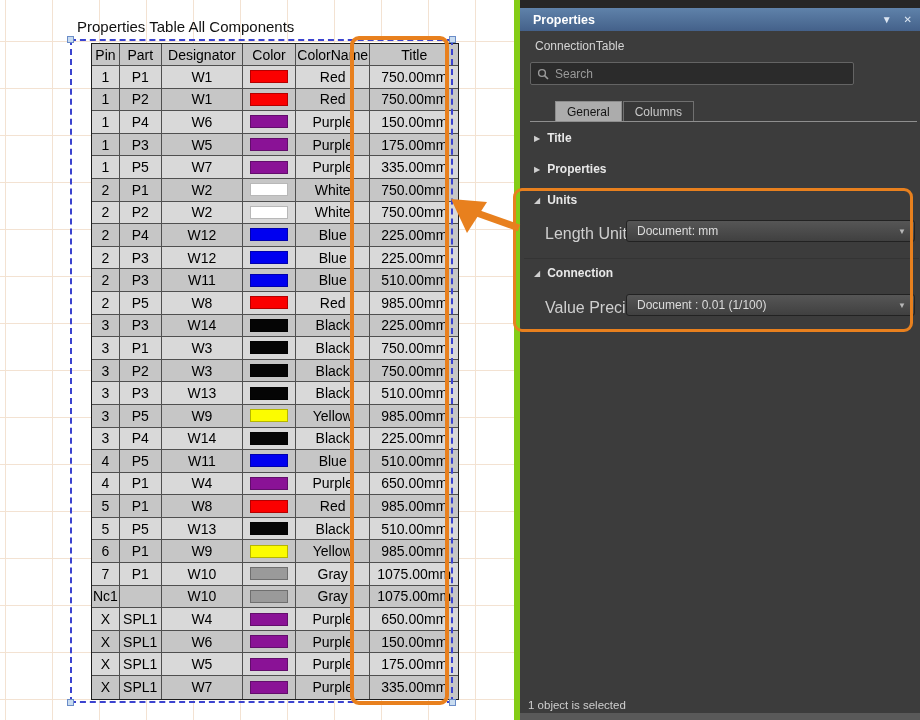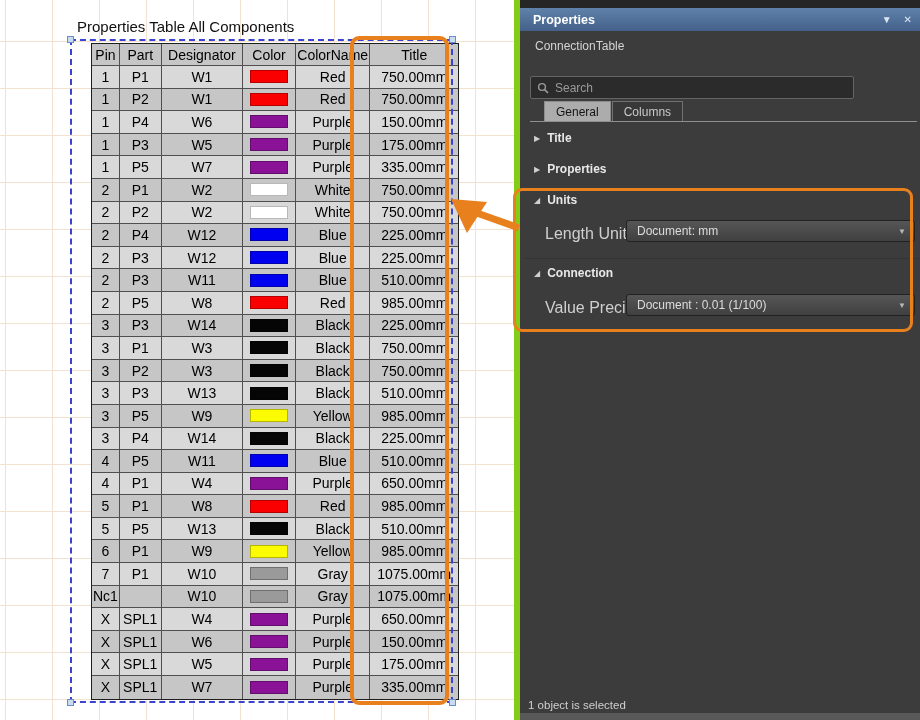--- a/index.html
+++ b/index.html
@@ -51,28 +51,28 @@
   .panel { position:absolute; left:514px; top:0; width:406px; height:720px;
     background:#3c3c3c; border-left:6px solid #84cc16; z-index:4;
     font-family:"Liberation Sans", sans-serif; }
   .p-top { position:absolute; left:0; top:0; right:0; height:8px; background:#262626; }
   .p-head { position:absolute; left:0; top:8px; right:0; height:23px;
     background:linear-gradient(#5f82aa,#44618a); display:flex; align-items:center;
     padding:0 8px 0 13px; }
   .p-head .ttl { font-size:12.5px; font-weight:bold; color:#fff; flex:1; }
   .p-head .hicon { color:#dce6f2; font-size:10px; margin-left:12px; cursor:pointer; }
   .p-objtype { position:absolute; left:15px; top:39px; font-size:12px; color:#d4d4d4; }
-  .p-search { position:absolute; left:10px; top:76px; width:324px; height:23px;
+  .p-search { position:absolute; left:10px; top:62px; width:324px; height:23px;
     background:#2b2b2b; border:1px solid #646464; border-radius:2px;
     display:flex; align-items:center; padding:0 6px; }
   .p-search svg { flex:0 0 auto; margin-right:6px; }
   .p-search input { background:transparent; border:none; outline:none; color:#cfcfcf;
     font-size:12px; width:100%; font-family:"Liberation Sans", sans-serif; }
   .p-search input::placeholder { color:#9a9a9a; }
-  .tabs { position:absolute; left:24px; top:101px; height:14px; display:flex;justify-content:center; }
+  .tabs { position:absolute; left:35px; top:101px; height:14px; display:flex;justify-content:center; }
   .tab { height:21px; padding:0 11px; font-size:12px; display:flex; align-items:center;
     border:1px solid #707070; cursor:pointer; }
   .tab.active { background:#acacac; color:#141414; border-color:#8d8d8d; }
   .tab.inactive { background:#383838; color:#c9c9c9; margin-left:1px; }
   .tab-line { position:absolute; left:10px; top:121px; width:387px; height:1px; background:#8f8f8f; }
   .sec { position:absolute; left:14px; font-size:12px; font-weight:bold; color:#e8e8e8;
     cursor:pointer; display:flex; align-items:center; }
   .sec .tri { font-size:8px; color:#cfcfcf; margin-right:7px; font-weight:normal; }
   .s-title{top:131px}.s-props{top:162px}.s-units{top:193px}.s-prec{top:266px}
   .fld-label { position:absolute; left:25px; font-size:16px; color:#cfcfcf; }

